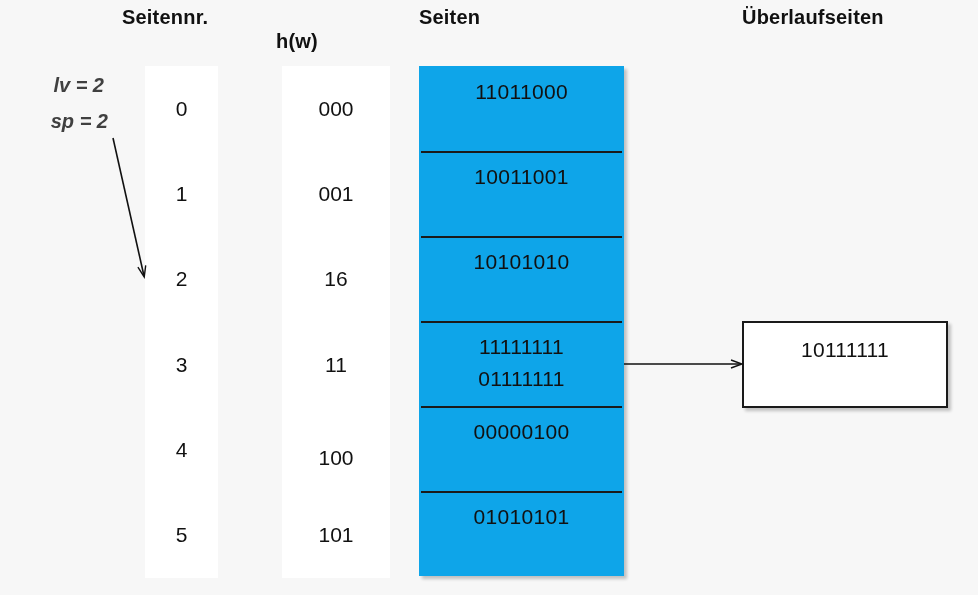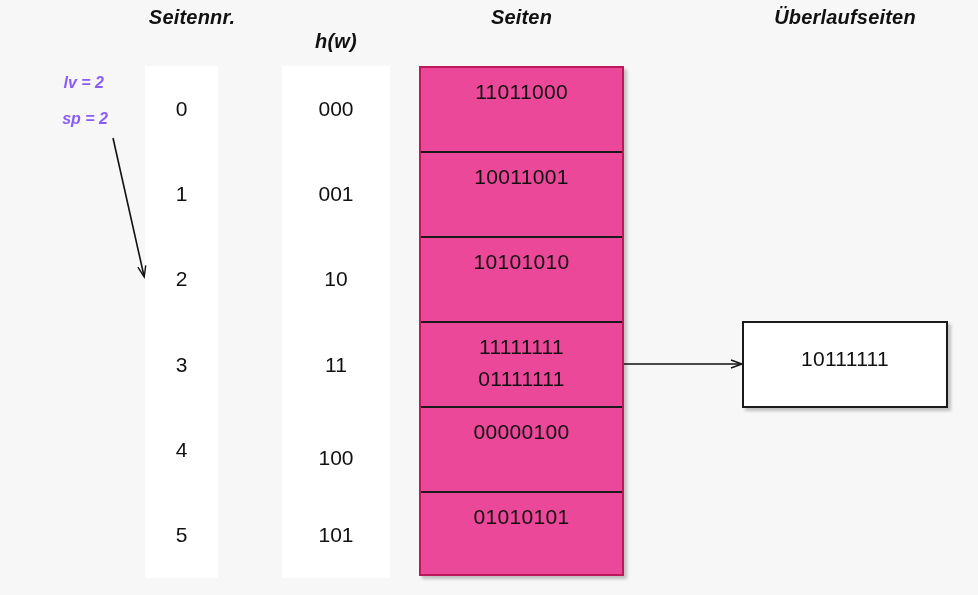--- a/index.html
+++ b/index.html
@@ -17,40 +17,39 @@
   #canvas {
     position: absolute;
     left: 0; top: 0;
     width: 978px;
     height: 595px;
   }
 
   
   .col-header {
     position: absolute;
-    font-style: italic;
     font-weight: 600;
     font-size: 20px;
     color: #111111;
     letter-spacing: 0.2px;
     white-space: nowrap;
-    text-align: center;
+    text-align: left;
   }
   #hdr-seitennr { left: 122px; top: 6px; width: 140px; }
   #hdr-hw       { left: 276px; top: 6px; width: 120px; margin-top: 24px; }
   #hdr-seiten   { left: 419px; top: 6px; width: 205px; }
   #hdr-ueberlauf{ left: 742px; top: 6px; width: 206px; }
 
   
   .param-label {
     position: absolute;
-    font-size: 16px;
+    font-size: 20px;
     font-weight: 600;
     font-style: italic;
-    color: #8b5cf6;
+    color: #404040;
     white-space: nowrap;
     text-align: right;
     width: 96px;
   }
   #param-lv { left: 8px; top: 74px; }
   #param-sp { left: 12px; top: 110px; }
 
   
   .plain-col {
     position: absolute;
@@ -74,22 +73,22 @@
     font-weight: 400;
   }
 
   
   #seiten-table {
     position: absolute;
     left: 419px;
     top: 66px;
     width: 205px;
     height: 510px;
-    background: #ec4899;
-    border: 2px solid #be185d;
+    background: #0ea5e9;
+    border: 2px solid #0ea5e9;
     box-sizing: border-box;
     box-shadow: 3px 3px 3px rgba(0,0,0,0.22);
   }
   .seiten-row {
     position: absolute;
     left: 0;
     width: 100%;
     height: 85px;
     box-sizing: border-box;
     border-bottom: 2px solid #1a1a1a;
@@ -109,21 +108,21 @@
   #overflow-box {
     position: absolute;
     left: 742px;
     top: 321px;
     width: 206px;
     height: 87px;
     background: #ffffff;
     border: 2px solid #1a1a1a;
     box-sizing: border-box;
     box-shadow: 3px 3px 3px rgba(0,0,0,0.22);
-    padding-top: 20px;
+    padding-top: 11px;
     text-align: center;
   }
   #overflow-box .seiten-line { line-height: 32px; }
 
   
   #arrows {
     position: absolute;
     left: 0; top: 0;
     width: 978px;
     height: 595px;
@@ -148,21 +147,21 @@
     <div class="plain-cell" style="top:85.33px">1</div>
     <div class="plain-cell" style="top:170.66px">2</div>
     <div class="plain-cell" style="top:256px">3</div>
     <div class="plain-cell" style="top:341.33px">4</div>
     <div class="plain-cell" style="top:426.66px">5</div>
   </div>
 
   <div class="plain-col" id="col-hw">
     <div class="plain-cell" style="top:0px">000</div>
     <div class="plain-cell" style="top:85.33px">001</div>
-    <div class="plain-cell" style="top:170.66px">10</div>
+    <div class="plain-cell" style="top:170.66px">16</div>
     <div class="plain-cell" style="top:256px">11</div>
     <div class="plain-cell" style="top:349px">100</div>
     <div class="plain-cell" style="top:426.66px">101</div>
   </div>
 
   <div id="seiten-table">
 
     <div class="seiten-row" style="top:0px">
       <div class="seiten-line">11011000</div>
     </div>

